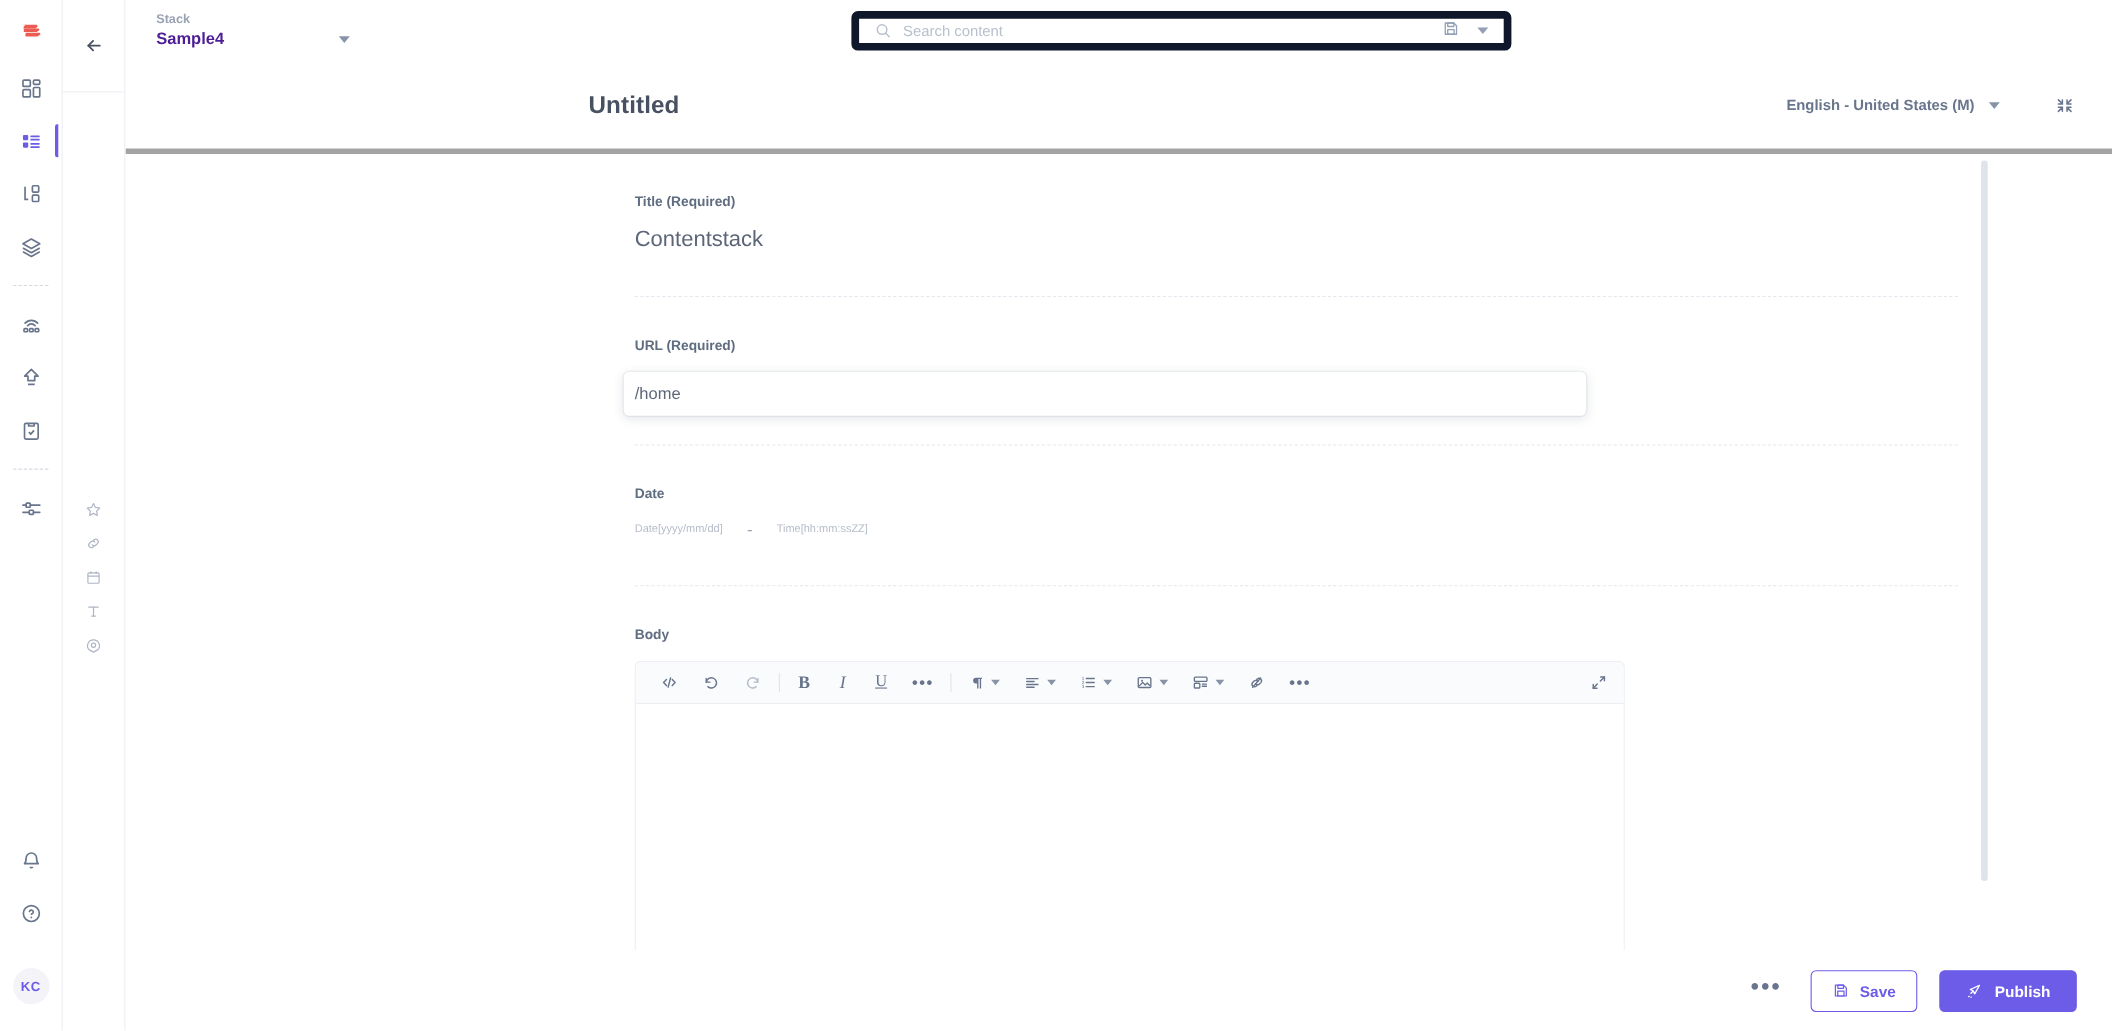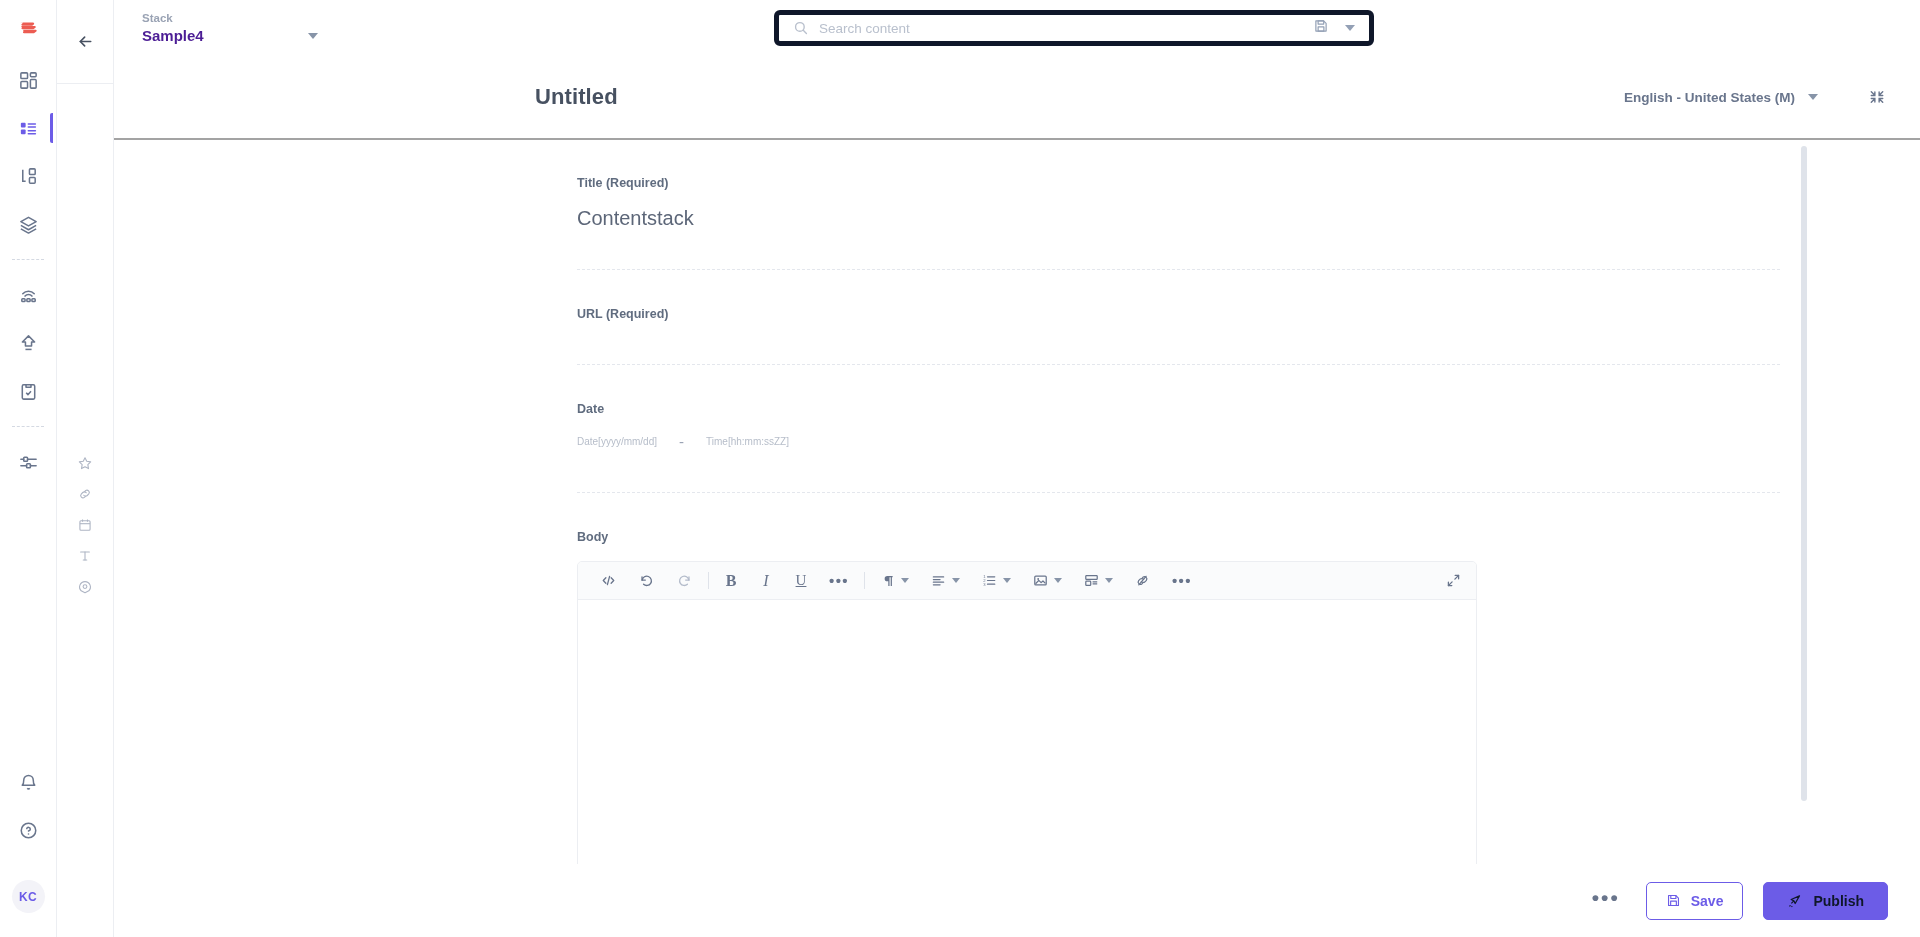--- a/index.html
+++ b/index.html
@@ -82,34 +82,34 @@
   }
   .stack-block { width: 250px; padding-left: 28px; display: flex; flex-direction: column; justify-content: center; cursor: pointer; }
   .stack-label { font-size: 11.5px; color: #9aa3b4; font-weight: bold; line-height: 15px; }
   .stack-row { display: flex; align-items: center; width: 100%; }
   .stack-name { font-size: 15px; font-weight: bold; color: #4c1d95; line-height: 19px; }
   .caret { width: 0; height: 0; border-left: 5px solid transparent; border-right: 5px solid transparent; border-top: 6px solid #8794a8; margin-left: auto; margin-right: 46px; }
 
   .searchwrap { position: absolute; left: 660px; top: 10px; }
   .search {
     width: 600px; height: 36px;
-    border: 5px solid #0f172a; border-radius: 6px;
+    border: 7px solid #0f172a; border-radius: 6px;
     background: #fff;
     display: flex; align-items: center;
     padding: 0 14px;
   }
   .search-ph { font-size: 13.5px; color: #b9c0cd; margin-left: 10px; flex: 1 1 auto; }
   .search-icon { color: #b9c0cd; display: flex; }
   .search-right { display: flex; align-items: center; gap: 16px; color: #93a0b5; }
   .mini-caret { width: 0; height: 0; border-left: 5px solid transparent; border-right: 5px solid transparent; border-top: 6px solid #93a0b5; }
 
   
   .entry-header {
     height: 84px; flex: 0 0 84px;
-    border-bottom: 2px solid #a3a3a3;
+    border-bottom: 5px solid #a3a3a3;
     display: flex; align-items: center;
     padding: 0 34px 0 0;
     background: #fff;
   }
   .entry-title {
     font-size: 22px; font-weight: bold; color: #475161;
     margin-left: 421px; letter-spacing: .1px;
   }
   .entry-right { margin-left: auto; display: flex; align-items: center; gap: 50px; }
   .locale { display: flex; align-items: center; gap: 13px; cursor: pointer; }
@@ -205,21 +205,21 @@
     line-height: 8px; cursor: pointer; font-weight: bold;
     padding: 6px 6px 12px 6px;
   }
   .btn {
     height: 38px; border-radius: 5px;
     display: flex; align-items: center; gap: 10px;
     padding: 0 19px; font-size: 14px; font-weight: bold;
     cursor: pointer; white-space: nowrap;
   }
   .btn-save { background: #fff; border: 1px solid #6c5ce7; color: #6c5ce7; }
-  .btn-publish { background: #6c5ce7; border: 1px solid #6c5ce7; color: #0f172a; padding: 0 23px; }
+  .btn-publish { background: #6c5ce7; border: 1px solid #6c5ce7; color: #ffffff; padding: 0 23px; }
   .btn svg { display: block; }
 </style>
 </head>
 <body>
 
 <div class="rail">
 
   <div class="rail-logo">
     <svg width="24" height="24" viewBox="0 0 24 24">
       <path d="M4 6.5h13c1.1 0 1.6 1.3.8 2l-1.6 1.3H6.4c-.9 0-1.4-1.1-.7-1.7L7 6.8" fill="#ec5c52"></path>
@@ -420,20 +420,23 @@
   <div class="content">
     <div class="form">
 
       <div class="field field-title">
         <div class="field-label">Title (Required)</div>
         <div class="field-value">Contentstack</div>
       </div>
 
       <div class="field field-url">
         <div class="field-label">URL (Required)</div>
+        <div class="url-card">
+          <span class="url-text">/home</span>
+        </div>
       </div>
 
       <div class="field">
         <div class="field-label">Date</div>
         <div class="date-row">
           <span class="date-ph">Date[yyyy/mm/dd]</span>
           <span class="date-dash">-</span>
           <span class="date-ph">Time[hh:mm:ssZZ]</span>
         </div>
       </div>

